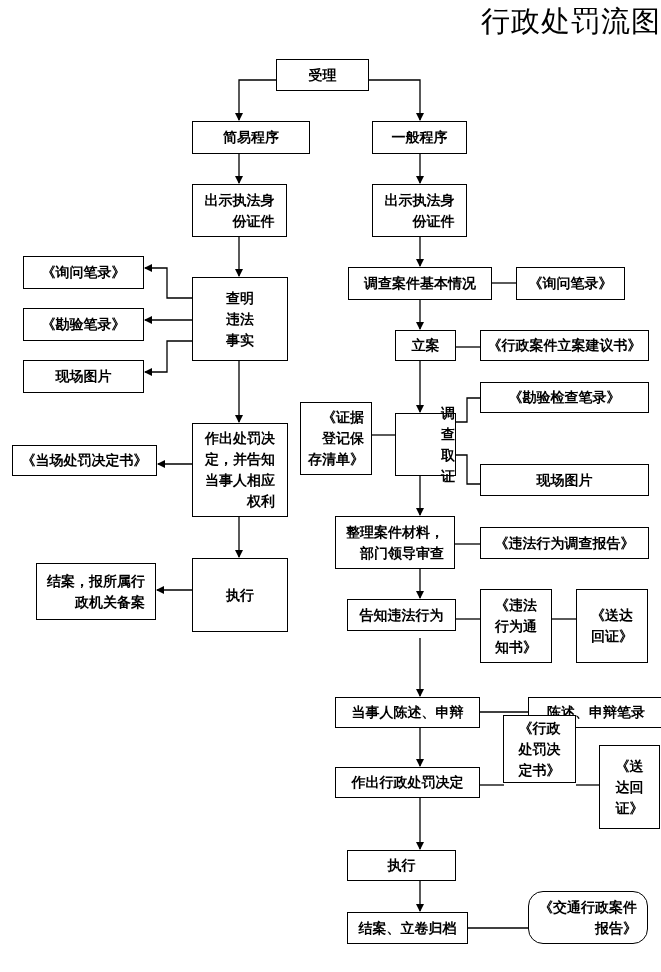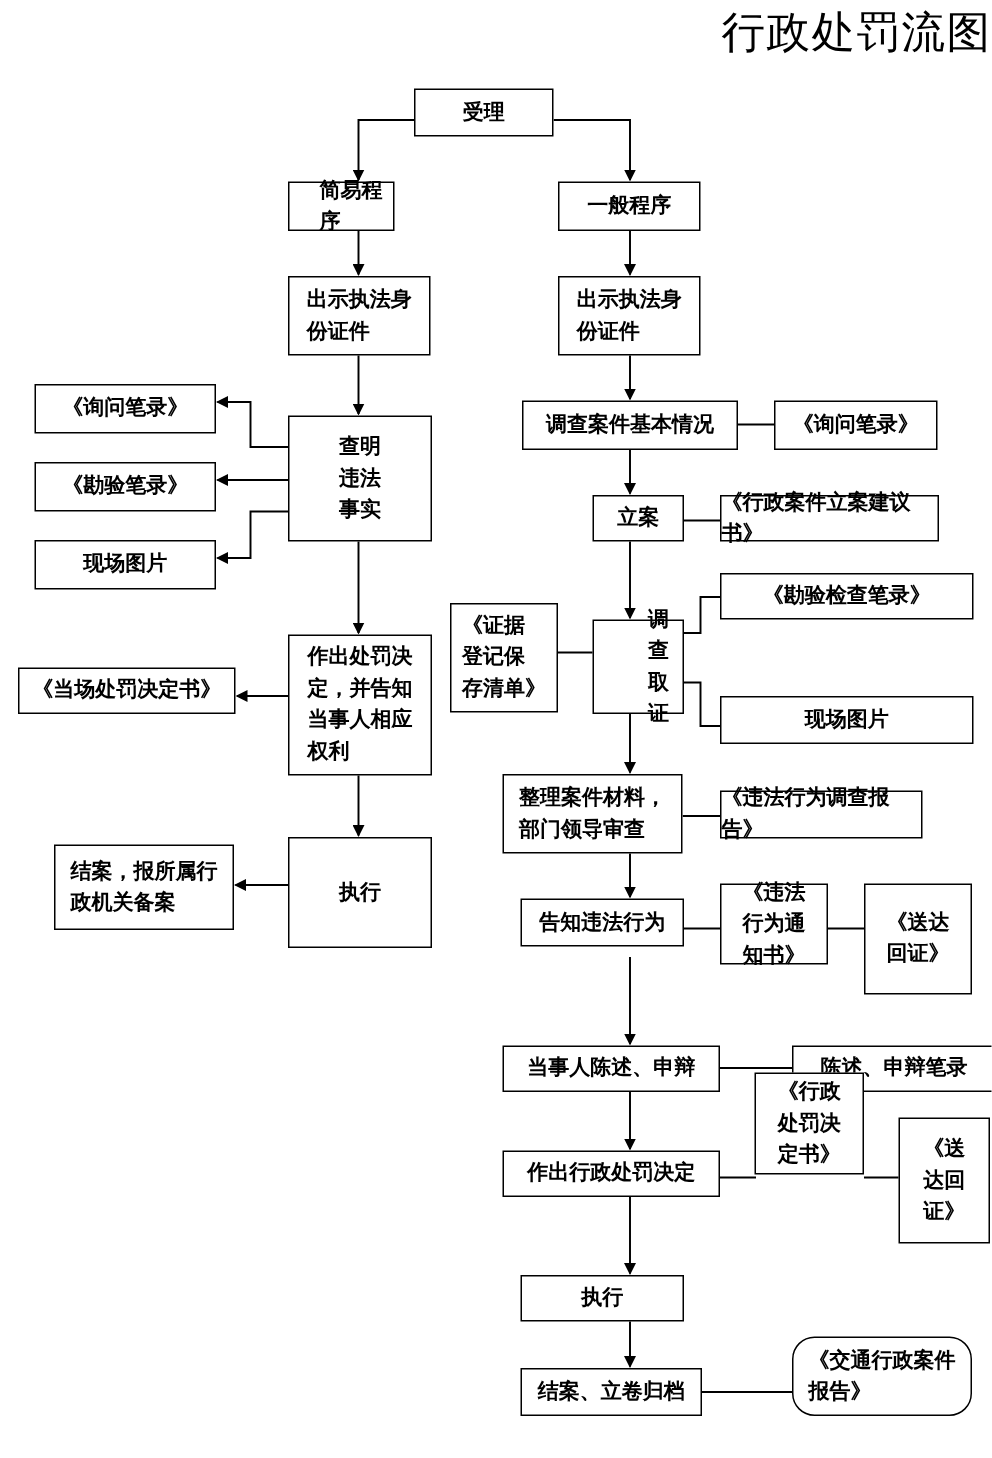--- a/index.html
+++ b/index.html
@@ -1,21 +1,21 @@
 <!DOCTYPE html>
 <html><head>
 <meta charset="utf-8">
 <style>
   html, body { margin: 0; padding: 0; background: #ffffff; }
   body { width: 661px; height: 972px; position: relative; overflow: hidden;
          font-family: "DejaVu Sans", sans-serif; color: #000; }
   .title { position: absolute; left: 0; width: 661px; top: 2px; text-align: right;
            font-family: "DejaVu Serif", serif; font-size: 29px; letter-spacing: 1px; }
   .box { position: absolute; box-sizing: border-box; border: 1.5px solid #000; background: #fff;
-         display: flex; align-items: center; justify-content: center; text-align: left;
+         display: flex; align-items: center; justify-content: center; text-align: right;
          font-size: 14px; font-weight: bold; line-height: 21px; white-space: pre-line; }
   svg.lines { position: absolute; left: 0; top: 0; }
 </style>
 </head>
 <body>
 
 <div class="title">行政处罚流图</div>
 
 <svg class="lines" width="661" height="972">
   <defs>
@@ -58,21 +58,21 @@
     <line x1="479" y1="785" x2="504" y2="785"></line>
     <line x1="576" y1="785" x2="600" y2="785"></line>
     <line x1="420" y1="797" x2="420" y2="849" marker-end="url(#arr)"></line>
     <line x1="420" y1="880" x2="420" y2="911" marker-end="url(#arr)"></line>
     <line x1="467" y1="928" x2="528" y2="928"></line>
   </g>
 </svg>
 
 <div class="box" style="left:276px;top:59px;width:93px;height:32px;">受理</div>
 
-<div class="box" style="left:192px;top:121px;width:71px;height:33px;padding-left:20px;">简易程序</div>
+<div class="box" style="left:192px;top:121px;width:118px;height:33px;">简易程序</div>
 <div class="box" style="left:192px;top:184px;width:95px;height:53px;">出示执法身
 份证件</div>
 <div class="box" style="left:192px;top:277px;width:96px;height:84px;">查明
 违法
 事实</div>
 <div class="box" style="left:23px;top:256px;width:121px;height:33px;">《询问笔录》</div>
 <div class="box" style="left:23px;top:308px;width:121px;height:33px;">《勘验笔录》</div>
 <div class="box" style="left:23px;top:360px;width:121px;height:33px;">现场图片</div>
 <div class="box" style="left:192px;top:423px;width:96px;height:94px;">作出处罚决
 定，并告知
@@ -82,33 +82,33 @@
 <div class="box" style="left:192px;top:558px;width:96px;height:74px;">执行</div>
 <div class="box" style="left:36px;top:563px;width:120px;height:57px;">结案，报所属行
 政机关备案</div>
 
 <div class="box" style="left:372px;top:121px;width:95px;height:33px;">一般程序</div>
 <div class="box" style="left:372px;top:184px;width:95px;height:53px;">出示执法身
 份证件</div>
 <div class="box" style="left:348px;top:267px;width:144px;height:33px;">调查案件基本情况</div>
 <div class="box" style="left:516px;top:267px;width:109px;height:33px;">《询问笔录》</div>
 <div class="box" style="left:395px;top:330px;width:61px;height:31px;">立案</div>
-<div class="box" style="left:480px;top:330px;width:146px;height:31px;">《行政案件立案建议书》</div>
+<div class="box" style="left:480px;top:330px;width:169px;height:31px;">《行政案件立案建议书》</div>
 <div class="box" style="left:395px;top:413px;width:61px;height:63px;padding-left:36px;">调查
 取证</div>
 <div class="box" style="left:300px;top:402px;width:72px;height:73px;">《证据
 登记保
 存清单》</div>
 <div class="box" style="left:480px;top:382px;width:169px;height:31px;">《勘验检查笔录》</div>
 <div class="box" style="left:480px;top:464px;width:169px;height:32px;">现场图片</div>
 <div class="box" style="left:335px;top:516px;width:120px;height:53px;">整理案件材料，
 部门领导审查</div>
-<div class="box" style="left:480px;top:527px;width:135px;height:32px;">《违法行为调查报告》</div>
+<div class="box" style="left:480px;top:527px;width:169px;height:32px;">《违法行为调查报告》</div>
 <div class="box" style="left:347px;top:599px;width:109px;height:32px;">告知违法行为</div>
-<div class="box" style="left:480px;top:589px;width:72px;height:54px;">《违法
+<div class="box" style="left:480px;top:589px;width:72px;height:74px;">《违法
 行为通
 知书》</div>
 <div class="box" style="left:576px;top:589px;width:72px;height:74px;">《送达
 回证》</div>
 <div class="box" style="left:335px;top:697px;width:145px;height:31px;">当事人陈述、申辩</div>
 <div class="box" style="left:528px;top:697px;width:136px;height:31px;">陈述、申辩笔录</div>
 <div class="box" style="left:335px;top:767px;width:145px;height:31px;">作出行政处罚决定</div>
 <div class="box" style="left:503px;top:715px;width:73px;height:68px;">《行政
 处罚决
 定书》</div>

